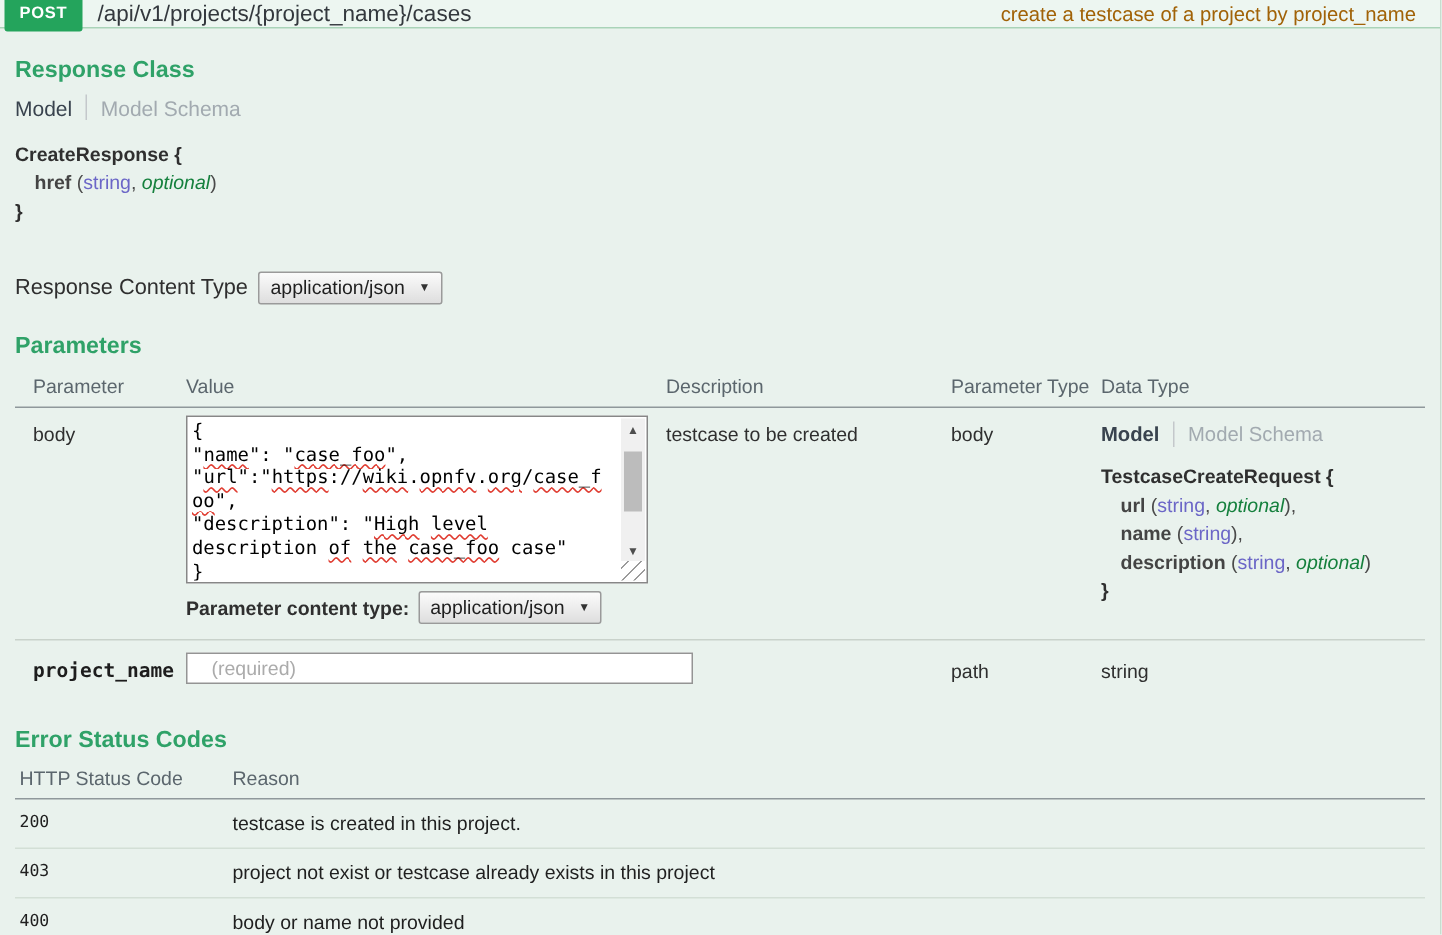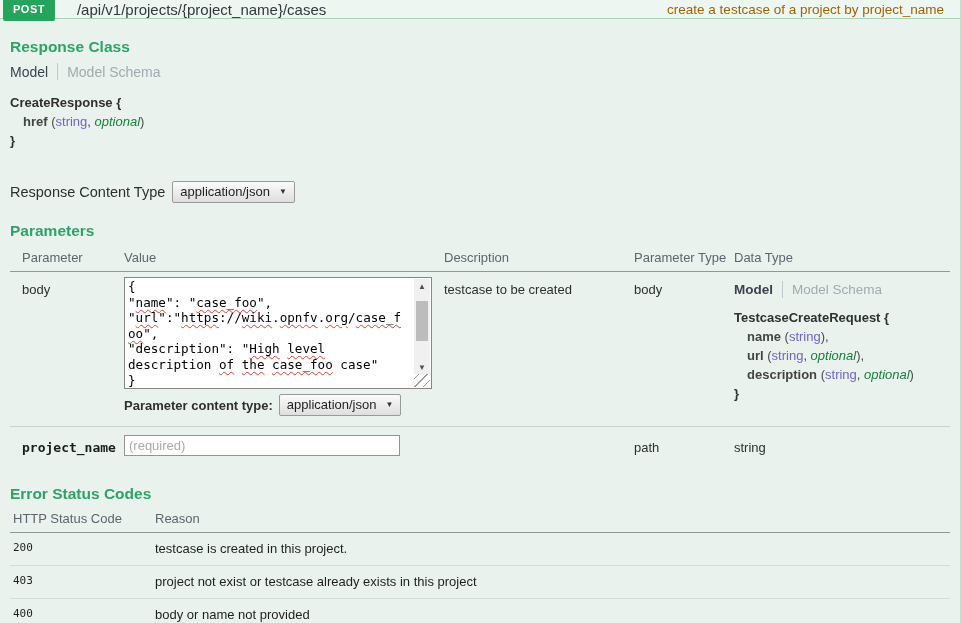--- a/index.html
+++ b/index.html
@@ -15,21 +15,21 @@
   .op-heading {
     height:19px; display:flex; align-items:center;
     background:#edf6f1; border-bottom:1px solid #a9d3b8;
   }
   .method-badge {
     margin-left:3px; background:#24a45c; color:#fff;
     font-size:11px; font-weight:bold; letter-spacing:.5px;
     padding:6px 10px; border-radius:2px; line-height:1;
     cursor:pointer;
   }
-  .op-path { margin-left:22px; font-size:15px; color:#33383d; }
+  .op-path { margin-left:10px; font-size:15px; color:#33383d; }
   .op-summary { margin-left:auto; margin-right:16px; font-size:13.5px; color:#a16207; cursor:pointer; }
 
   
   .section-title { margin:19px 10px 0; font-size:15.5px; font-weight:600; color:#2fa268; }
 
   
   .sig-tabs { display:flex; align-items:center; font-size:14px; }
   .sig-tabs .tab-active { color:#39434e; cursor:pointer; }
   .sig-tabs .tab-sep { width:1px; height:17px; background:#c4c8cb; margin:0 9px; }
   .sig-tabs .tab-inactive { color:#a2aab0; cursor:pointer; }
@@ -95,23 +95,23 @@
   .sb-thumb { position:absolute; left:2px; right:2px; top:12%; height:60%; background:#bcbcbc; cursor:grab; }
   .sb-grip {
     height:13px; background:#fff; cursor:nwse-resize;
     background-image:repeating-linear-gradient(135deg, transparent 0 3px, #9b9b9b 3px 4px, transparent 4px 6px);
   }
   .pct-row { margin-top:5px; display:flex; align-items:center; gap:6px; }
   .pct-label { font-size:13px; font-weight:600; color:#2f2f2f; }
 
   
   .text-input {
-    width:276px; height:21px; background:#fff;
+    width:338px; height:21px; background:#fff;
     border:1px solid #949494; font-size:13px; color:#333;
-    padding:0 4px; font-family:"Liberation Sans", sans-serif;
+    padding:0 16px; font-family:"Liberation Sans", sans-serif;
   }
   .text-input::placeholder { color:#ababab; }
 
   
   .etable { margin:8px 10px 0; }
   .etable-header {
     display:grid; grid-template-columns:142px 1fr;
     padding:0 0 6px 3px; font-size:13px; color:#5b666d;
     border-bottom:1px solid #8f989b;
   }
@@ -191,22 +191,22 @@
       <span class="cell-pad">testcase to be created</span>
       <span class="cell-pad">body</span>
       <div>
         <div class="sig-tabs" style="font-size:13.5px; padding-top:4px;">
           <span class="tab-active" style="font-weight:bold;">Model</span>
           <span class="tab-sep"></span>
           <span class="tab-inactive">Model Schema</span>
         </div>
         <div class="signature" style="margin-top:10px;">
             <div class="sig-open">TestcaseCreateRequest {</div>
+            <div class="sig-field"><span class="sig-prop">url</span> (<span class="sig-type">string</span>, <span class="sig-opt">optional</span>),</div>
             <div class="sig-field"><span class="sig-prop">name</span> (<span class="sig-type">string</span>),</div>
-            <div class="sig-field"><span class="sig-prop">url</span> (<span class="sig-type">string</span>, <span class="sig-opt">optional</span>),</div>
             <div class="sig-field"><span class="sig-prop">description</span> (<span class="sig-type">string</span>, <span class="sig-opt">optional</span>)</div>
             <div class="sig-close">}</div>
           </div>
       </div>
     </div>
 
     <hr class="row-divider">
 
     <div class="ptable-row" style="padding-top:8px; padding-bottom:10px;">
       <span class="param-name-mono cell-pad">project_name</span>

